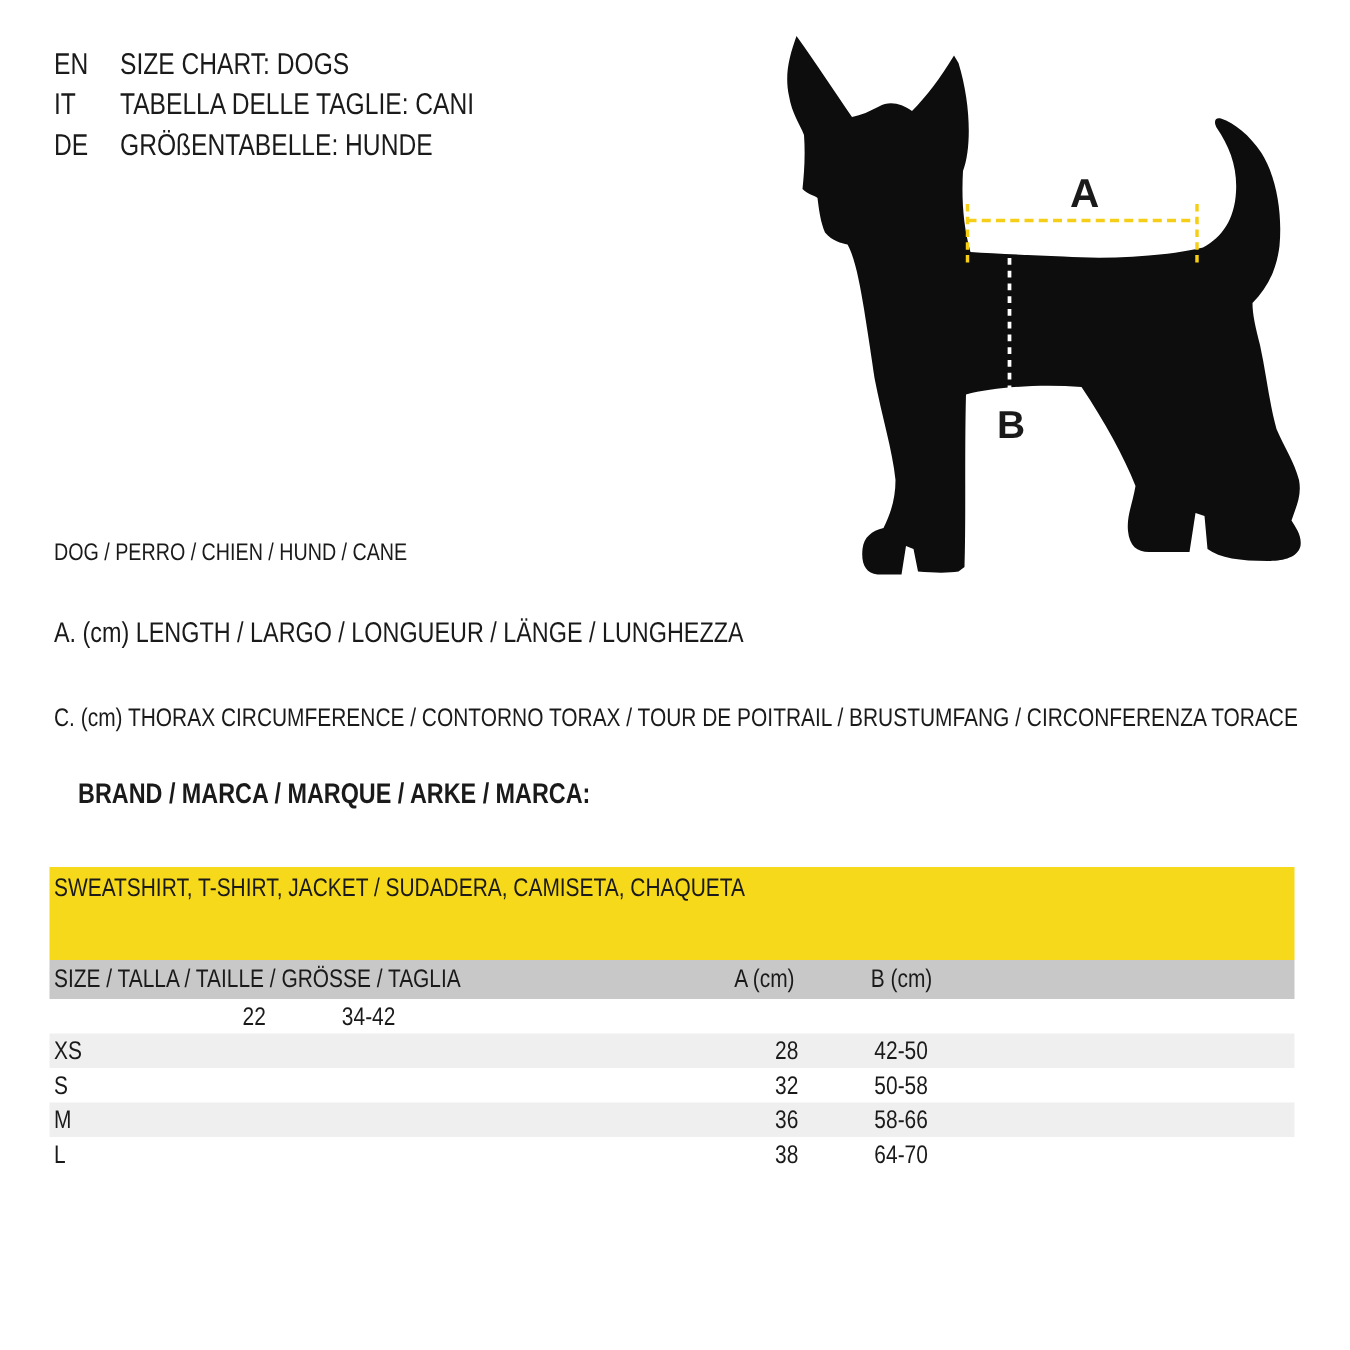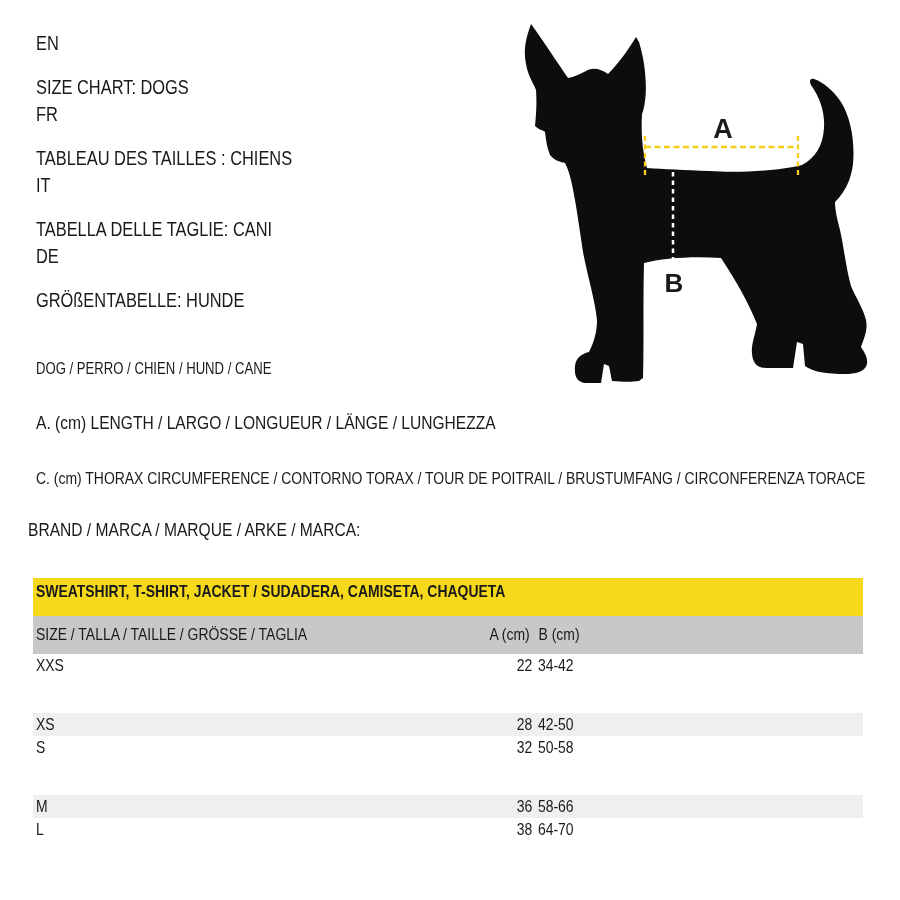--- a/index.html
+++ b/index.html
@@ -3,57 +3,53 @@
 <meta charset="utf-8">
 <style>
   html,body{margin:0;padding:0;background:#fff;}
   .page{position:relative;width:900px;height:900px;background:#FFFFFF;overflow:hidden;
         font-family:"Liberation Sans",sans-serif;color:#1A1A1A;}
   
   .tx{display:inline-block;transform:scaleX(0.82);transform-origin:0 50%;white-space:nowrap;}
   .txc{display:inline-block;transform:scaleX(0.82);transform-origin:50% 50%;white-space:nowrap;}
 
   .lang-block{position:absolute;left:36px;top:30px;font-size:20px;line-height:27px;}
-  .lang-row{display:flex;flex-direction:column;}
+  .lang-row{display:flex;}
   .lang-code{width:44px;flex:0 0 44px;}
 
   .dog-svg{position:absolute;left:515px;top:20px;width:380px;height:380px;}
   .dog-svg text{font-family:"Liberation Sans",sans-serif;font-weight:bold;}
 
   .species{position:absolute;left:36px;top:359px;font-size:16px;line-height:20px;}
   .note-a{position:absolute;left:36px;top:413px;font-size:19px;line-height:19px;}
   .note-c{position:absolute;left:36px;top:470px;font-size:17px;line-height:17px;}
-  .brand{position:absolute;left:28px;top:520px;font-size:19px;line-height:19px;}
+  .brand{position:absolute;left:52px;top:520px;font-size:19px;line-height:19px;font-weight:bold;}
 
   .size-table{position:absolute;left:33px;top:578px;width:830px;}
-  .tbl-title{background:#F6D91A;height:38px;box-sizing:border-box;padding:3px 0 0 3px;
-             font-weight:bold;font-size:17px;}
+  .tbl-title{background:#F6D91A;height:62px;box-sizing:border-box;padding:3px 0 0 3px;
+             font-weight:normal;font-size:17px;}
   .tbl-title div{line-height:22px;}
   .row{display:flex;align-items:center;font-size:17px;}
-  .tbl-head{background:#C8C8C8;height:38px;}
+  .tbl-head{background:#C8C8C8;height:26px;}
   .data-row{height:23px;background:#FFFFFF;}
-  .data-row.alt{background:#EFEFEF;margin-top:36px;}
+  .data-row.alt{background:#EFEFEF;}
   .c1{width:355px;flex:0 0 355px;padding-left:3px;box-sizing:border-box;text-align:left;}
   .c2{width:146px;flex:0 0 146px;text-align:right;}
-  .c3{width:134px;flex:0 0 134px;}
+  .c3{width:134px;flex:0 0 134px;text-align:center;}
   .c4{flex:1;}
 </style>
 </head>
 <body>
 
 <div class="page">
 
   <div class="lang-block">
     <div class="lang-row">
       <span class="lang-code"><span class="tx">EN</span></span>
       <span class="tx">SIZE CHART: DOGS</span>
-    </div>
-    <div class="lang-row">
-      <span class="lang-code"><span class="tx">FR</span></span>
-      <span class="tx">TABLEAU DES TAILLES : CHIENS</span>
     </div>
     <div class="lang-row">
       <span class="lang-code"><span class="tx">IT</span></span>
       <span class="tx">TABELLA DELLE TAGLIE: CANI</span>
     </div>
     <div class="lang-row">
       <span class="lang-code"><span class="tx">DE</span></span>
       <span class="tx">GRÖßENTABELLE: HUNDE</span>
     </div>
   </div>
@@ -113,21 +109,20 @@
     <div class="tbl-title">
       <div><span class="tx">SWEATSHIRT, T-SHIRT, JACKET / SUDADERA, CAMISETA, CHAQUETA</span></div>
     </div>
     <div class="row tbl-head">
       <div class="c1"><span class="tx">SIZE / TALLA / TAILLE / GRÖSSE / TAGLIA</span></div>
       <div class="c2"><span class="txc">A (cm)</span></div>
       <div class="c3"><span class="txc">B (cm)</span></div>
       <div class="c4"></div>
     </div>
     <div class="row data-row">
-      <div class="c1"><span class="tx">XXS</span></div>
       <div class="c2"><span class="txc">22</span></div>
       <div class="c3"><span class="txc">34-42</span></div>
       <div class="c4"></div>
     </div>
     <div class="row data-row alt">
       <div class="c1"><span class="tx">XS</span></div>
       <div class="c2"><span class="txc">28</span></div>
       <div class="c3"><span class="txc">42-50</span></div>
       <div class="c4"></div>
     </div>

